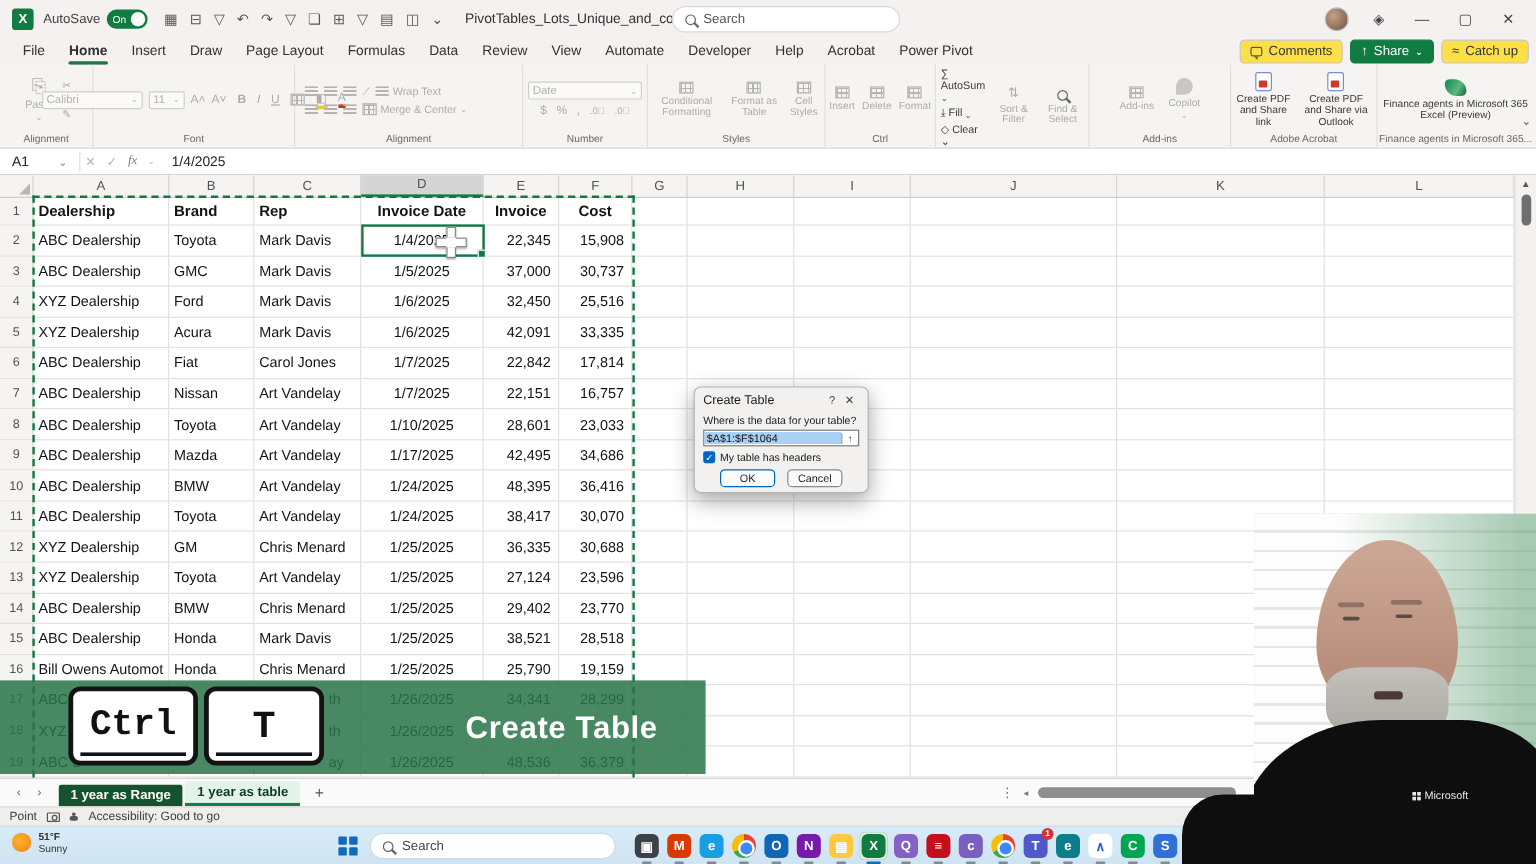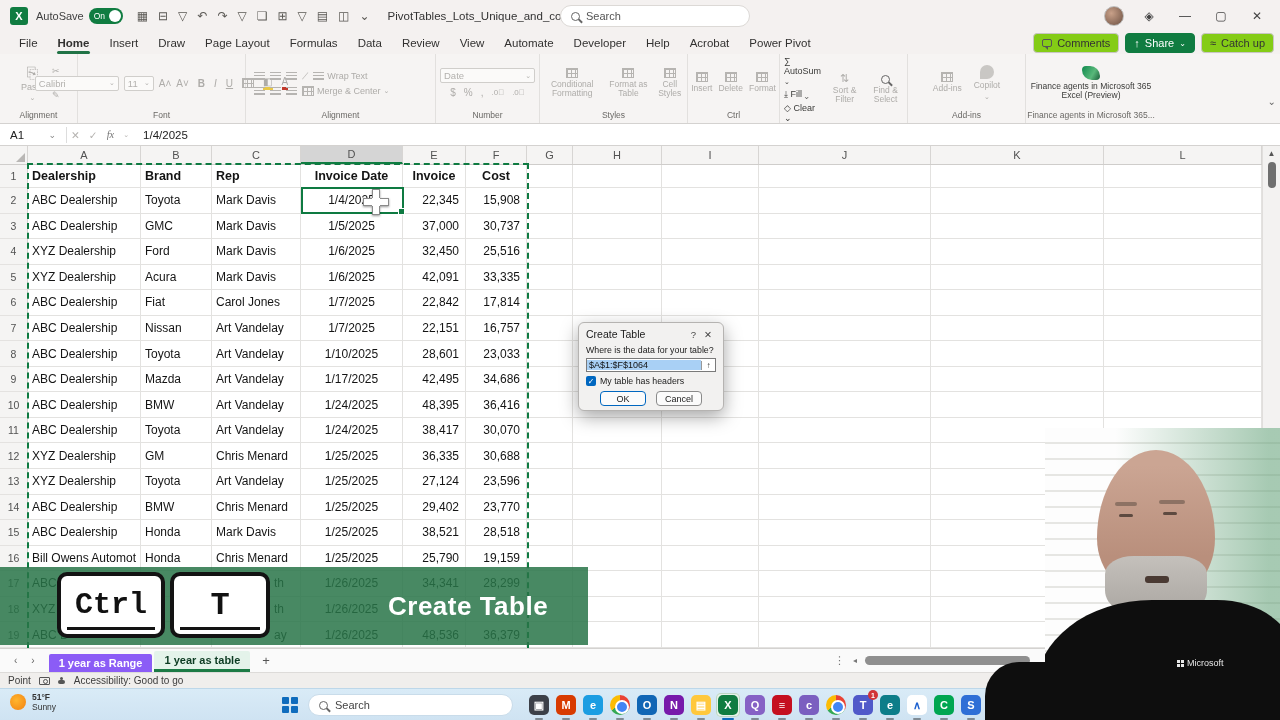--- a/index.html
+++ b/index.html
@@ -25,21 +25,21 @@
   .avatar { width:20px; height:20px; border-radius:50%; background:radial-gradient(circle at 35% 35%, #c9a189, #6b4f41); border:1px solid #bbb; }
   .win-btn { font-size:12px; color:#444; width:22px; text-align:center; }
 
   
   #tabrow { position:absolute; left:0; top:32px; width:1280px; height:22px; background:#f4f1f0; display:flex; align-items:center; }
   .menu-tabs { display:flex; align-items:center; padding-left:10px; gap:2px; }
   .tab { font-size:11.5px; color:#323130; padding:3px 9px; border-radius:3px; position:relative; }
   .tab.active { font-weight:bold; }
   .tab.active::after { content:""; position:absolute; left:8px; right:8px; bottom:-2px; height:3px; background:#217346; border-radius:2px; }
   .tabrow-right { position:absolute; right:6px; top:1px; display:flex; gap:6px; align-items:center; }
-  .pill-btn { display:flex; align-items:center; gap:5px; border:1px solid #c8c6c4; background:#84cc16; border-radius:4px; padding:2px 8px; font-size:11px; color:#333; height:20px; }
+  .pill-btn { display:flex; align-items:center; gap:5px; border:1px solid #c8c6c4; background:#fde047; border-radius:4px; padding:2px 8px; font-size:11px; color:#333; height:20px; }
   .pill-btn.green { background:#107c41; border-color:#107c41; color:#fff; }
   .bubble-ico { width:10px; height:8px; border:1.2px solid #555; border-radius:2px; position:relative; display:inline-block; }
   .bubble-ico::after { content:""; position:absolute; left:2px; bottom:-3.5px; border-left:3px solid transparent; border-right:0 solid transparent; border-top:3.5px solid #555; }
 
   
   #ribbon { position:absolute; left:0; top:54px; width:1280px; height:70px; background:#f6f4f3; border-bottom:1px solid #d4d2d0; display:flex; }
   .grp { height:100%; border-right:1px solid #e2e0de; display:flex; flex-direction:column; }
   .grp-body { flex:1; display:flex; align-items:center; justify-content:center; gap:4px; padding:2px 4px 0; }
   .grp-label { height:13px; font-size:8.5px; color:#6a6865; text-align:center; }
   .dis { color:#aeaca9; }
@@ -114,21 +114,21 @@
   .dlg-check { margin-top:4px; display:flex; align-items:center; gap:4px; font-size:8.8px; }
   .chk { width:10px; height:10px; background:#0067c0; border-radius:2px; color:#fff; font-size:8px; display:flex; align-items:center; justify-content:center; }
   .dlg-btns { margin-top:5px; display:flex; justify-content:center; gap:10px; }
   .dlg-btn { width:46px; height:15px; border:1px solid #8a8a8a; border-radius:4px; background:#fbfbfb; font-size:9px; display:flex; align-items:center; justify-content:center; }
   .dlg-btn.primary { border:1.6px solid #0067c0; }
 
   
   #tabstrip { position:absolute; left:0; top:648px; width:1280px; height:24px; background:#fafafa; border-top:1px solid #d4d2d0; display:flex; align-items:center; font-size:11px; }
   .nav-arrows { display:flex; gap:14px; color:#666; padding:0 14px 0 14px; font-size:10px; }
   .sheet-tab { padding:3px 10px; margin-right:2px; border-radius:2px 2px 0 0; }
-  .sheet-tab.range { background:#8b5cf6; color:#fff; font-weight:bold; }
+  .sheet-tab.range { background:#14532d; color:#fff; font-weight:bold; }
   .sheet-tab.activeTab { background:#e4f3ea; color:#0c3b22; font-weight:bold; border-bottom:3px solid #1c7a45; }
   .add-sheet { color:#555; padding:0 10px; font-size:13px; }
   .hscroll-zone { position:absolute; right:250px; top:0; height:100%; display:flex; align-items:center; gap:8px; color:#777; }
   .hthumb { width:165px; height:9px; background:#8f8f8f; border-radius:5px; }
 
   
   #statusbar { position:absolute; left:0; top:672px; width:1280px; height:16px; background:#f0eeec; border-top:1px solid #dddbd9; display:flex; align-items:center; gap:8px; font-size:10px; color:#3c3c3c; padding-left:8px; }
   .cam-ico { width:11px; height:8px; border:1.2px solid #555; border-radius:1px; position:relative; }
   .cam-ico::after { content:""; position:absolute; left:3px; top:1px; width:3px; height:3px; border:1px solid #555; border-radius:50%; }
   .acc-ico { width:8px; height:8px; position:relative; }
@@ -402,20 +402,33 @@
           </div>
         <div class="two-line dis">
             <span class="copilot-ico"></span>
             <span>Copilot</span> 
             <span style="font-size:7px;">⌄</span>
           </div>
       </div>
       <div class="grp-label">Add-ins</div>
     </div>
 
+    <div class="grp" style="width:122px;">
+      <div class="grp-body" style="gap:8px;">
+        <div class="two-line" style="color:#3a3a38;">
+            <span class="pdf-ico"></span>
+            <span>Create PDF and Share link</span>
+          </div>
+        <div class="two-line" style="color:#3a3a38;">
+            <span class="pdf-ico"></span>
+            <span>Create PDF and Share via Outlook</span>
+          </div>
+      </div>
+      <div class="grp-label">Adobe Acrobat</div>
+    </div>
 
     <div class="grp" style="width:130px; border-right:none;">
       <div class="grp-body">
         <div class="two-line" style="color:#3a3a38;">
             <span class="fin-ico"></span>
             <span>Finance agents in Microsoft 365 Excel (Preview)</span>
           </div>
       </div>
       <div class="grp-label">Finance agents in Microsoft 365...</div>
     </div>

